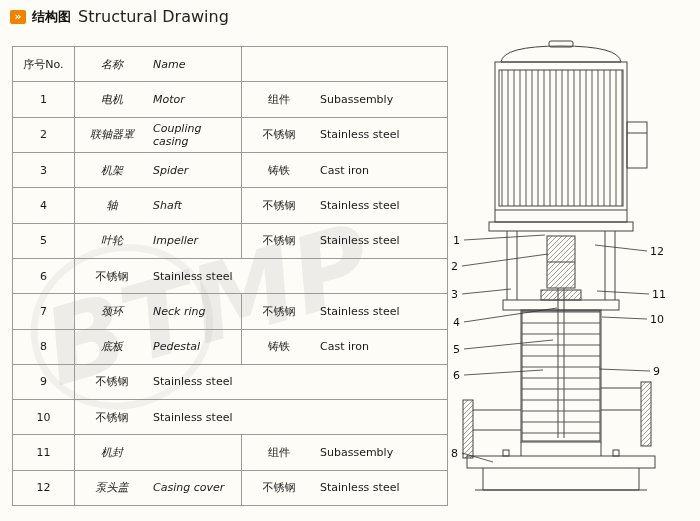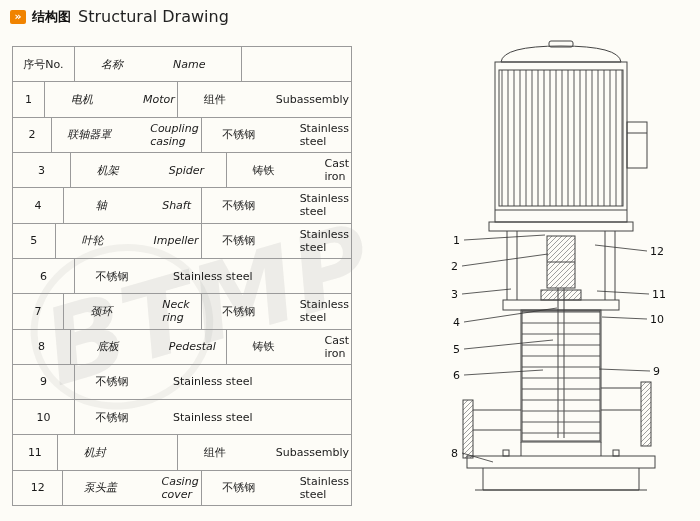--- a/index.html
+++ b/index.html
@@ -15,33 +15,33 @@
   .hdr { position:absolute; left:10px; top:7px; display:flex; align-items:center; }
   .hdr-icon {
     width:16px; height:14px; background:#f08300; border-radius:2px;
     color:#fff; font-weight:bold; font-size:11px; line-height:13px;
     text-align:center; margin-right:6px;
   }
   .hdr-cn { font-size:13px; font-weight:bold; color:#111; }
   .hdr-en { font-size:16px; color:#222; margin-left:7px; }
   
   .ptable {
-    position:absolute; left:12px; top:46px; width:340px; height:460px;
+    position:absolute; left:12px; top:46px; width:436px; height:460px;
     display:flex; flex-direction:column;
     border:1px solid #9a9a9a; background:transparent;
     font-size:11px;
   }
   .prow { flex:1; display:flex; align-items:stretch; }
   .prow + .prow { border-top:1px solid #9a9a9a; }
   .cell { display:flex; align-items:center; }
   .c-no { width:62px; border-right:1px solid #9a9a9a; justify-content:center; text-align:center; }
   .c-name { width:167px; border-right:1px solid #9a9a9a;font-style:italic; }
   .c-mat { flex:1; }
   .cn { width:74px; text-align:center; }
-  .en { flex:1; text-align:left; padding-left:4px; padding-right:2px;margin-left:20px; }
+  .en { flex:1; text-align:left; padding-left:4px; padding-right:2px; }
   
   .watermark {
     position:absolute; left:40px; top:235px; width:400px;
     transform:rotate(-16deg);
     font-size:105px; font-style:italic; font-weight:bold;
     color:rgba(140,140,140,0.14);
     pointer-events:none; white-space:nowrap;
   }
   .watermark::before {
     content:""; position:absolute; left:-14px; top:-24px;

